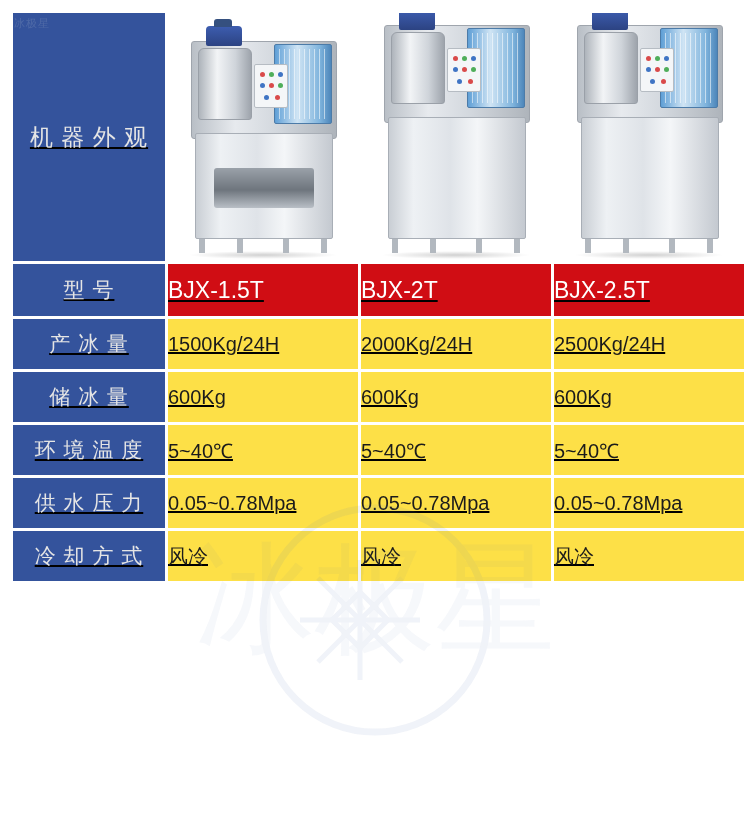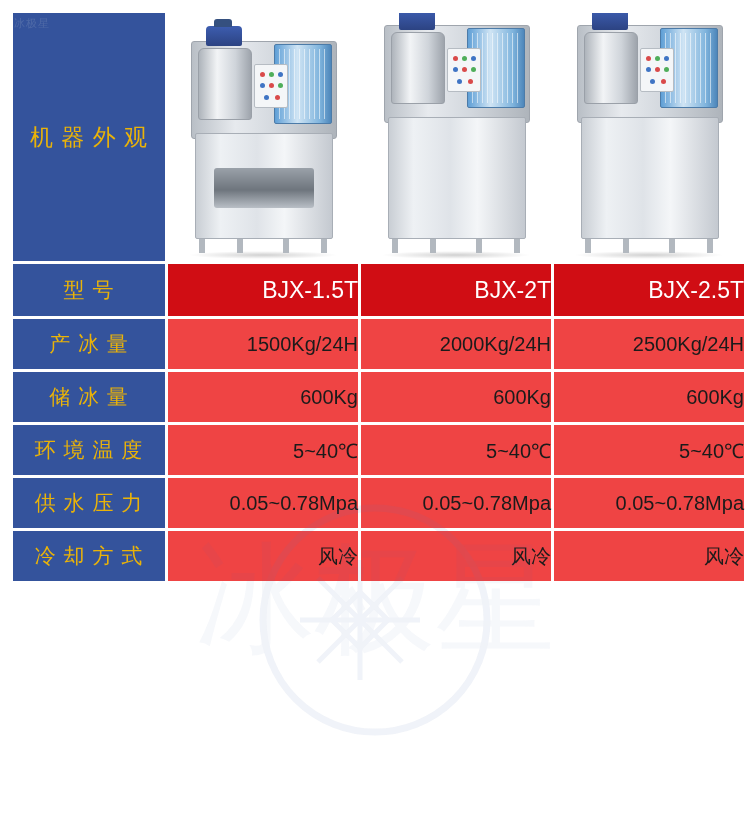--- a/index.html
+++ b/index.html
@@ -13,20 +13,21 @@
     font-family: "Liberation Sans", sans-serif;
     overflow: hidden;
   }
   .sheet {
     position: relative;
     width: 750px;
     height: 821px;
     box-sizing: border-box;
     padding: 10px 10px 10px 10px;
     background: #ffffff;
+    text-decoration: underline;
   }
   .watermark {
     position: absolute;
     left: 0; top: 0;
     width: 750px; height: 821px;
     pointer-events: none;
     z-index: 5;
     opacity: 0.55;
   }
   table.spec {
@@ -36,42 +37,42 @@
     border-spacing: 3px;
     width: 730px;
     table-layout: fixed;
   }
   td {
     padding: 0;
     vertical-align: middle;
   }
   .label-cell {
     background: #34539c;
-    color: #eab308;
+    color: #e5e5e5;
     text-align: center;
     font-size: 21px;
     letter-spacing: 1px;
     height: 50px;
     font-weight: 500;
   }
   .label-cell.tall {
     height: 248px;
     font-size: 23px;
   }
   .value-cell {
-    background: #ef4444;
+    background: #fde047;
     color: #1b1b1b;
-    text-align: right;
+    text-align: left;
     font-size: 20px;
     height: 50px;
   }
   .model-cell {
     background: #d00d14;
     color: #ffffff;
-    text-align: right;
+    text-align: left;
     font-size: 23px;
     height: 52px;
     font-weight: 500;
   }
   .image-cell {
     background: #ffffff;
     padding: 0;
     height: 248px;
     position: relative;
     overflow: hidden;

